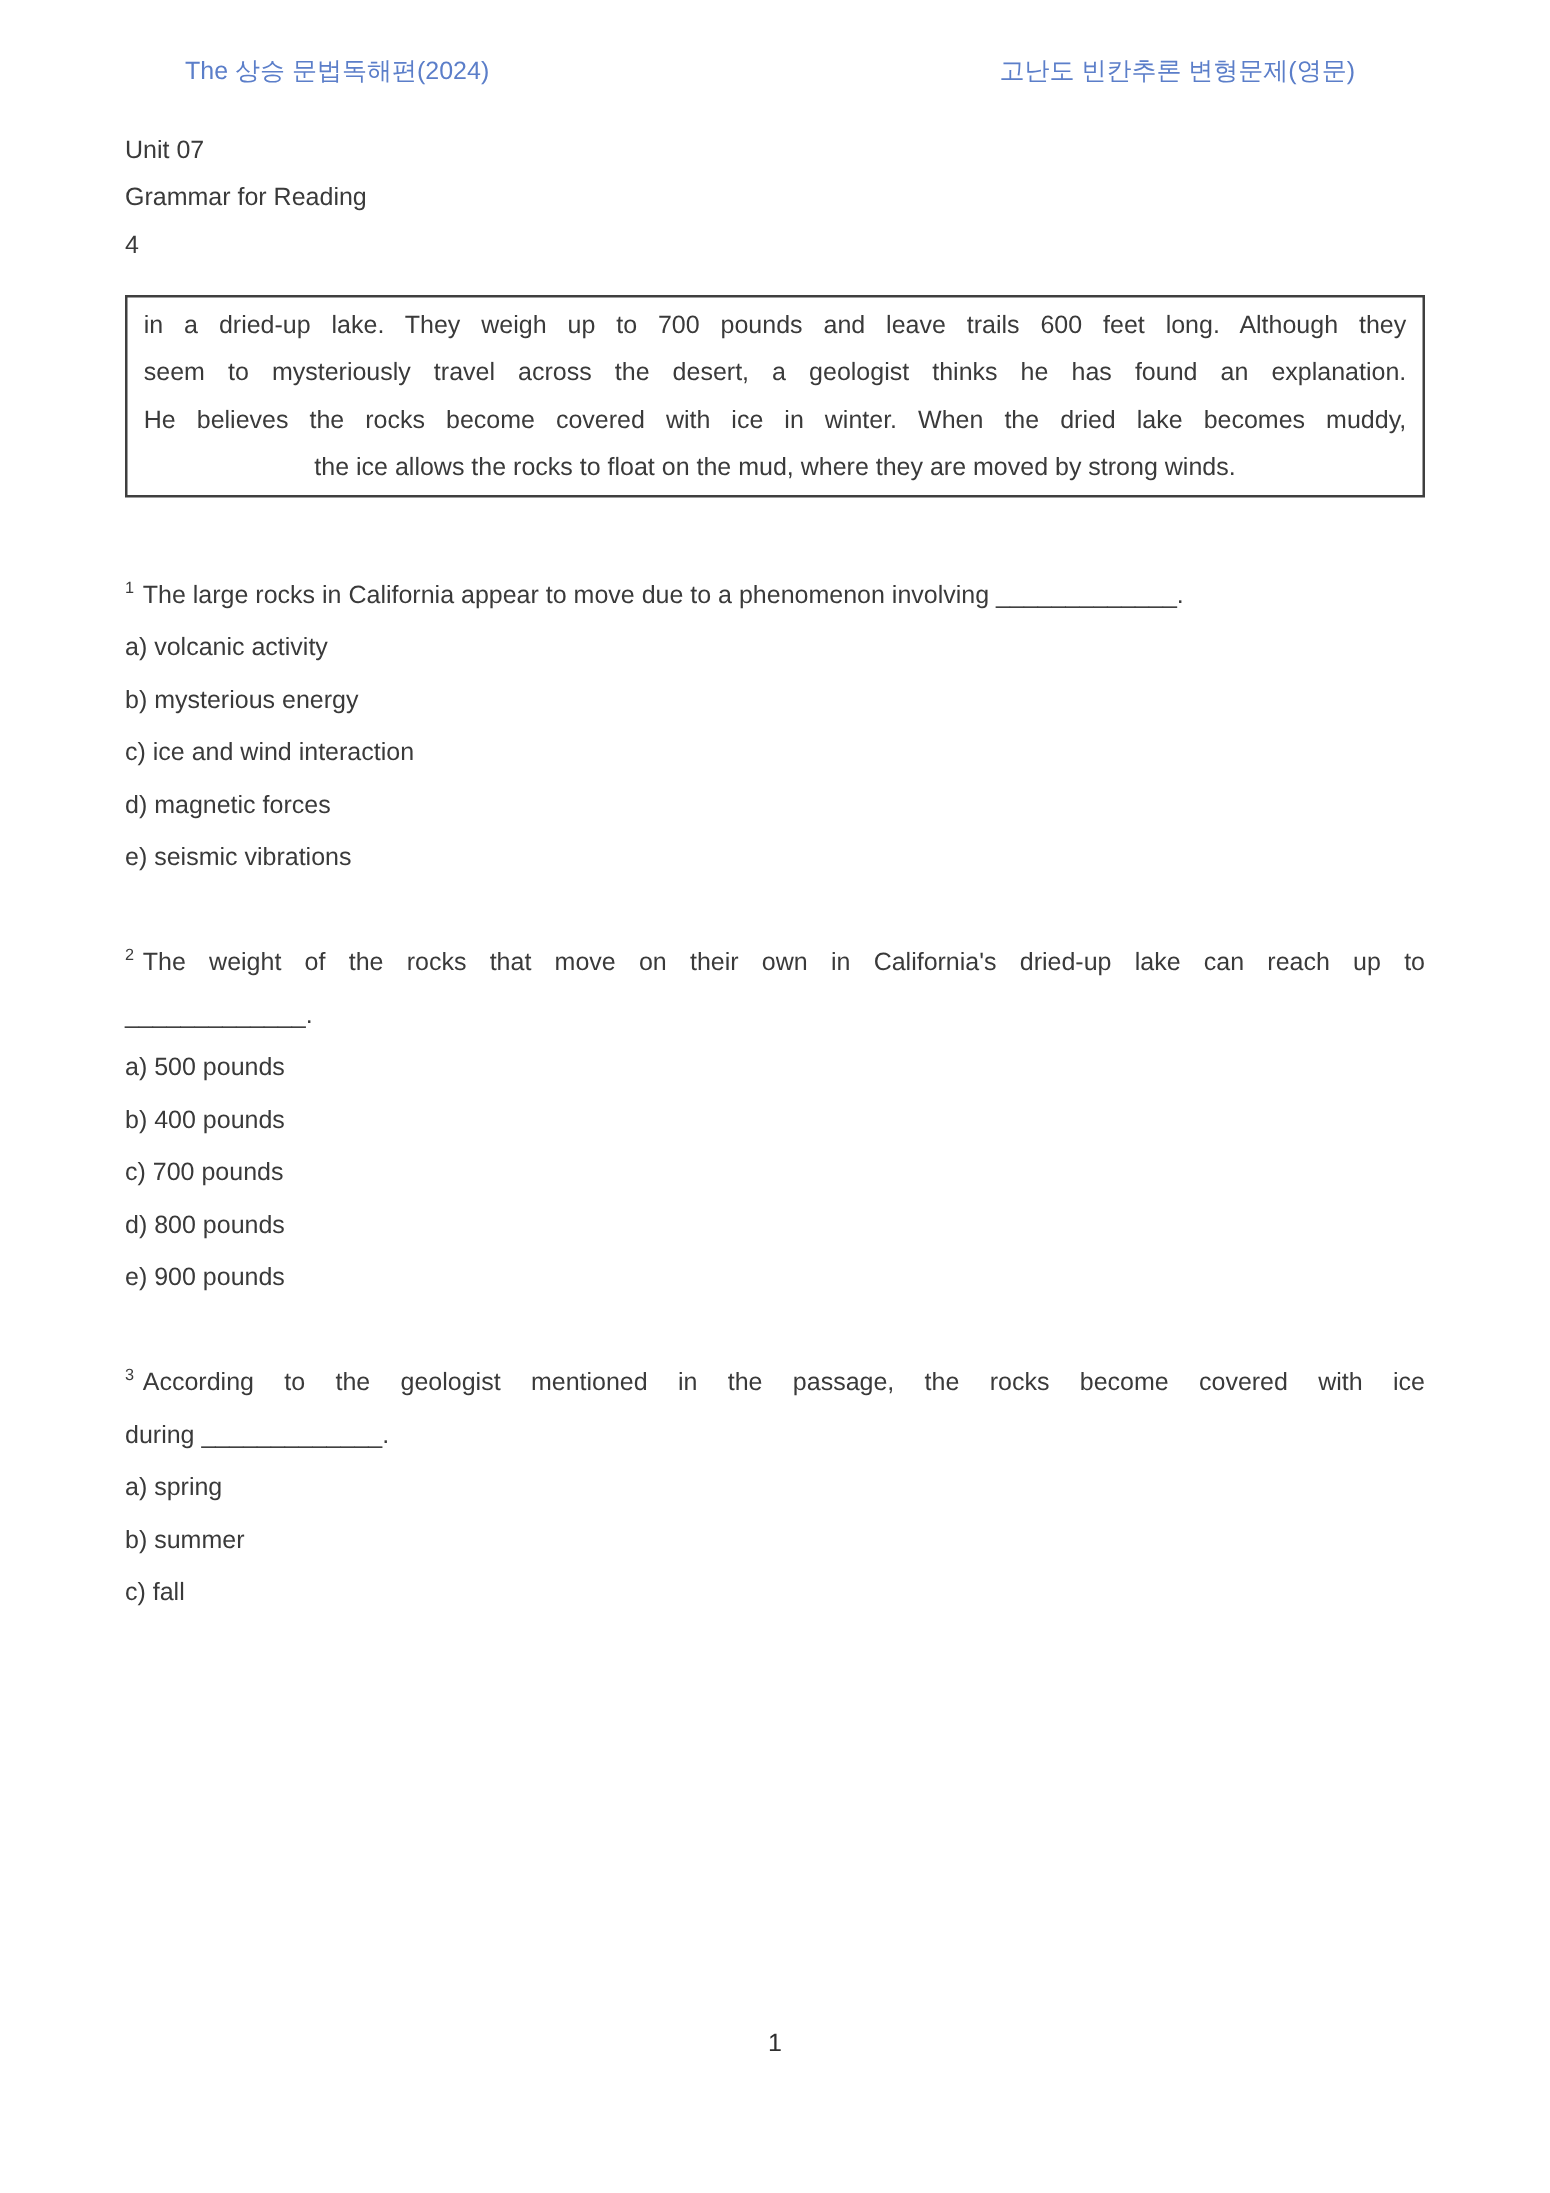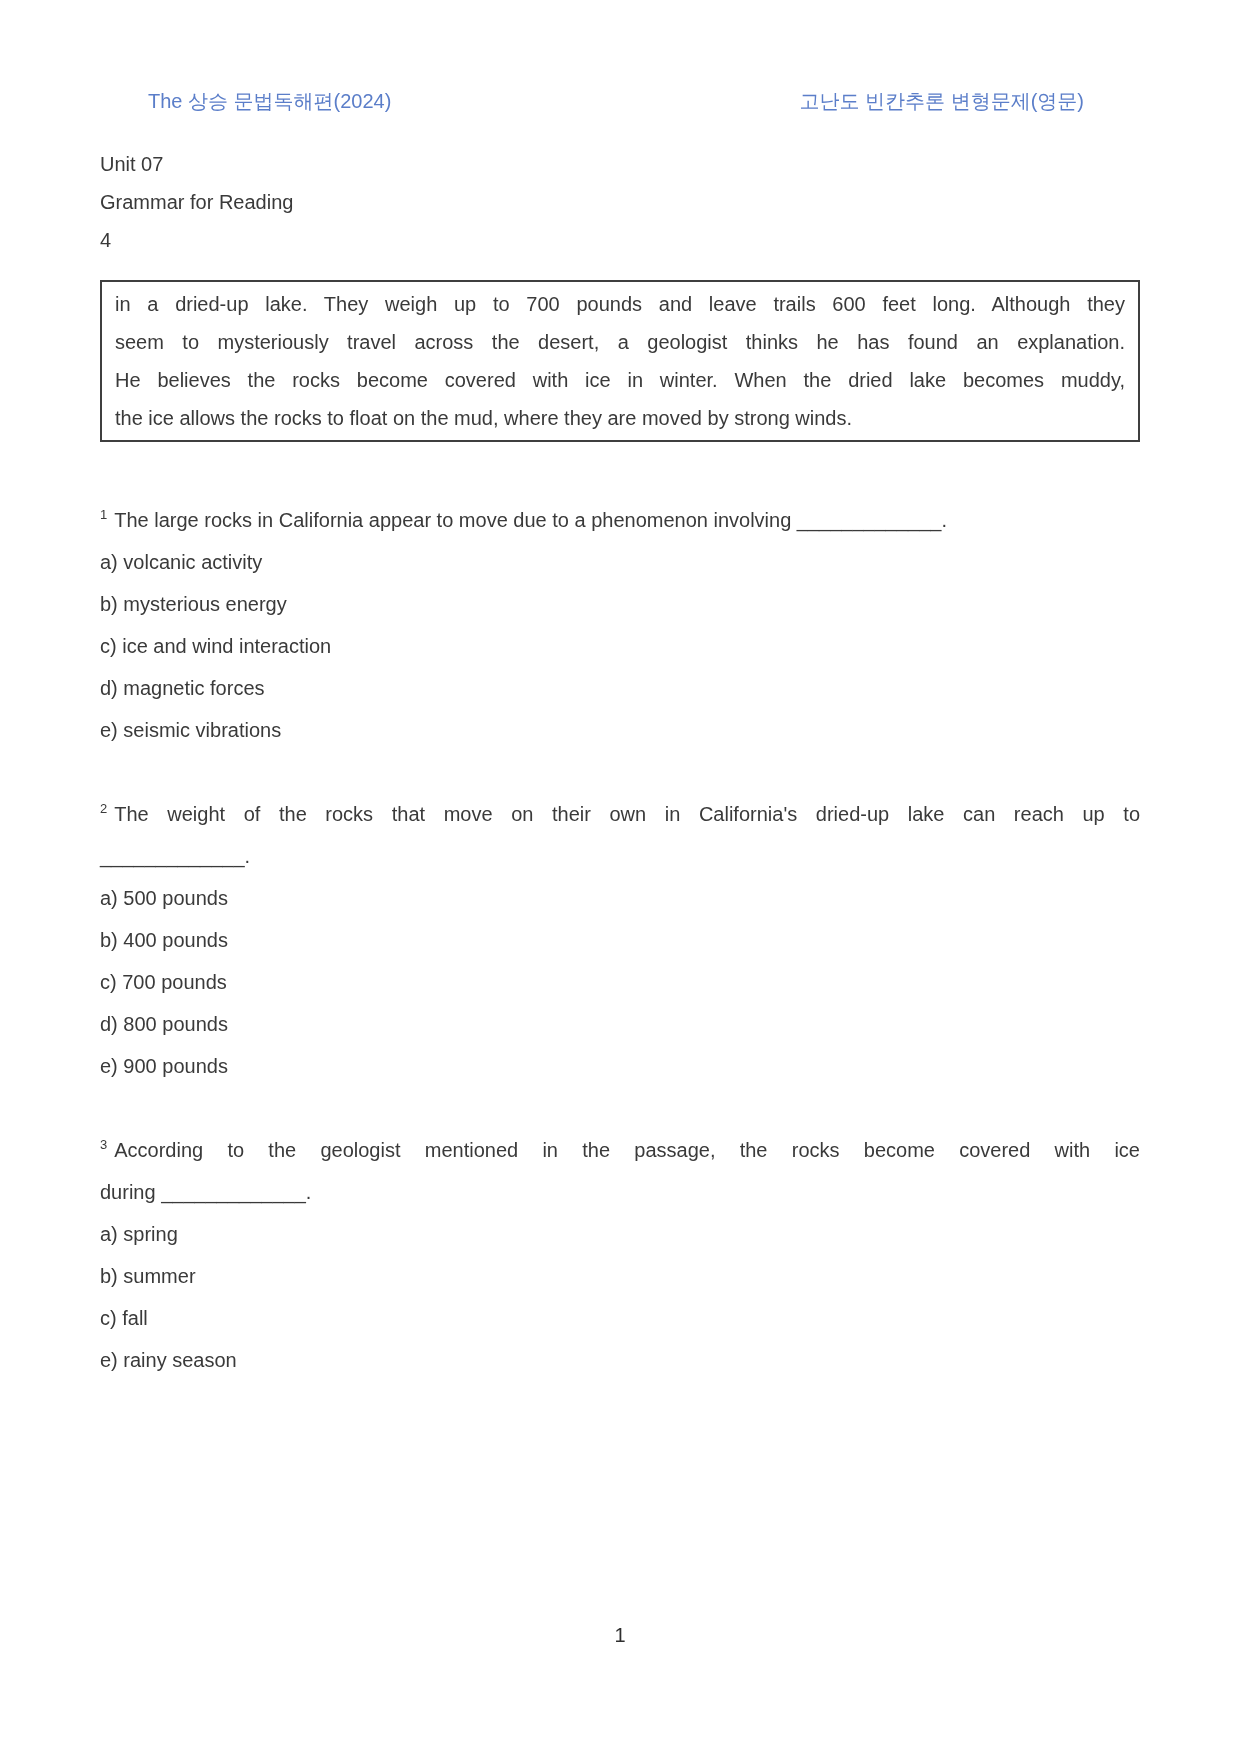--- a/index.html
+++ b/index.html
@@ -9,21 +9,21 @@
     width: 1240px;
     height: 1754px;
     position: relative;
     font-family: "Liberation Sans", "DejaVu Sans", sans-serif;
     color: #3a3a3a;
     font-size: 20px;
     overflow: hidden;
   }
   .page-inner {
     margin: 0 100px;
-    padding-top: 88px;
+    padding-top: 44px;
   }
   
   .doc-header {
     display: flex;
     justify-content: space-between;
     align-items: flex-start;
     color: #5b7ec9;
     font-size: 20px;
     line-height: 26px;
     margin-bottom: 31px;
@@ -35,20 +35,21 @@
   
   .passage-box {
     margin-top: 21px;
     border: 2px solid #3f3f3f;
     padding: 3px 13px;
   }
   .pline {
     font-size: 20px;
     line-height: 38px;
     white-space: nowrap;
+    text-align: center;
   }
   .stretch {
     text-align: justify;
     text-align-last: justify;
     white-space: normal;
   }
   
   .question { margin-top: 42px; }
   .question.first { margin-top: 57px; }
   .stem-line { font-size: 20px; line-height: 42px; }
@@ -116,18 +117,17 @@
   </div>
 
   <div class="question">
     <div class="stem-line stretch">
       <sup>3</sup><span>According to the geologist mentioned in the passage, the rocks become covered with ice</span>
     </div>
     <div class="stem-line">during _____________.</div>
     <div class="option-line">a) spring</div>
     <div class="option-line">b) summer</div>
     <div class="option-line">c) fall</div>
-    <div class="option-line">e) rainy season</div>
   </div>
 
 </div>
 
 <div class="page-footer">1</div>
 
 </body></html>

